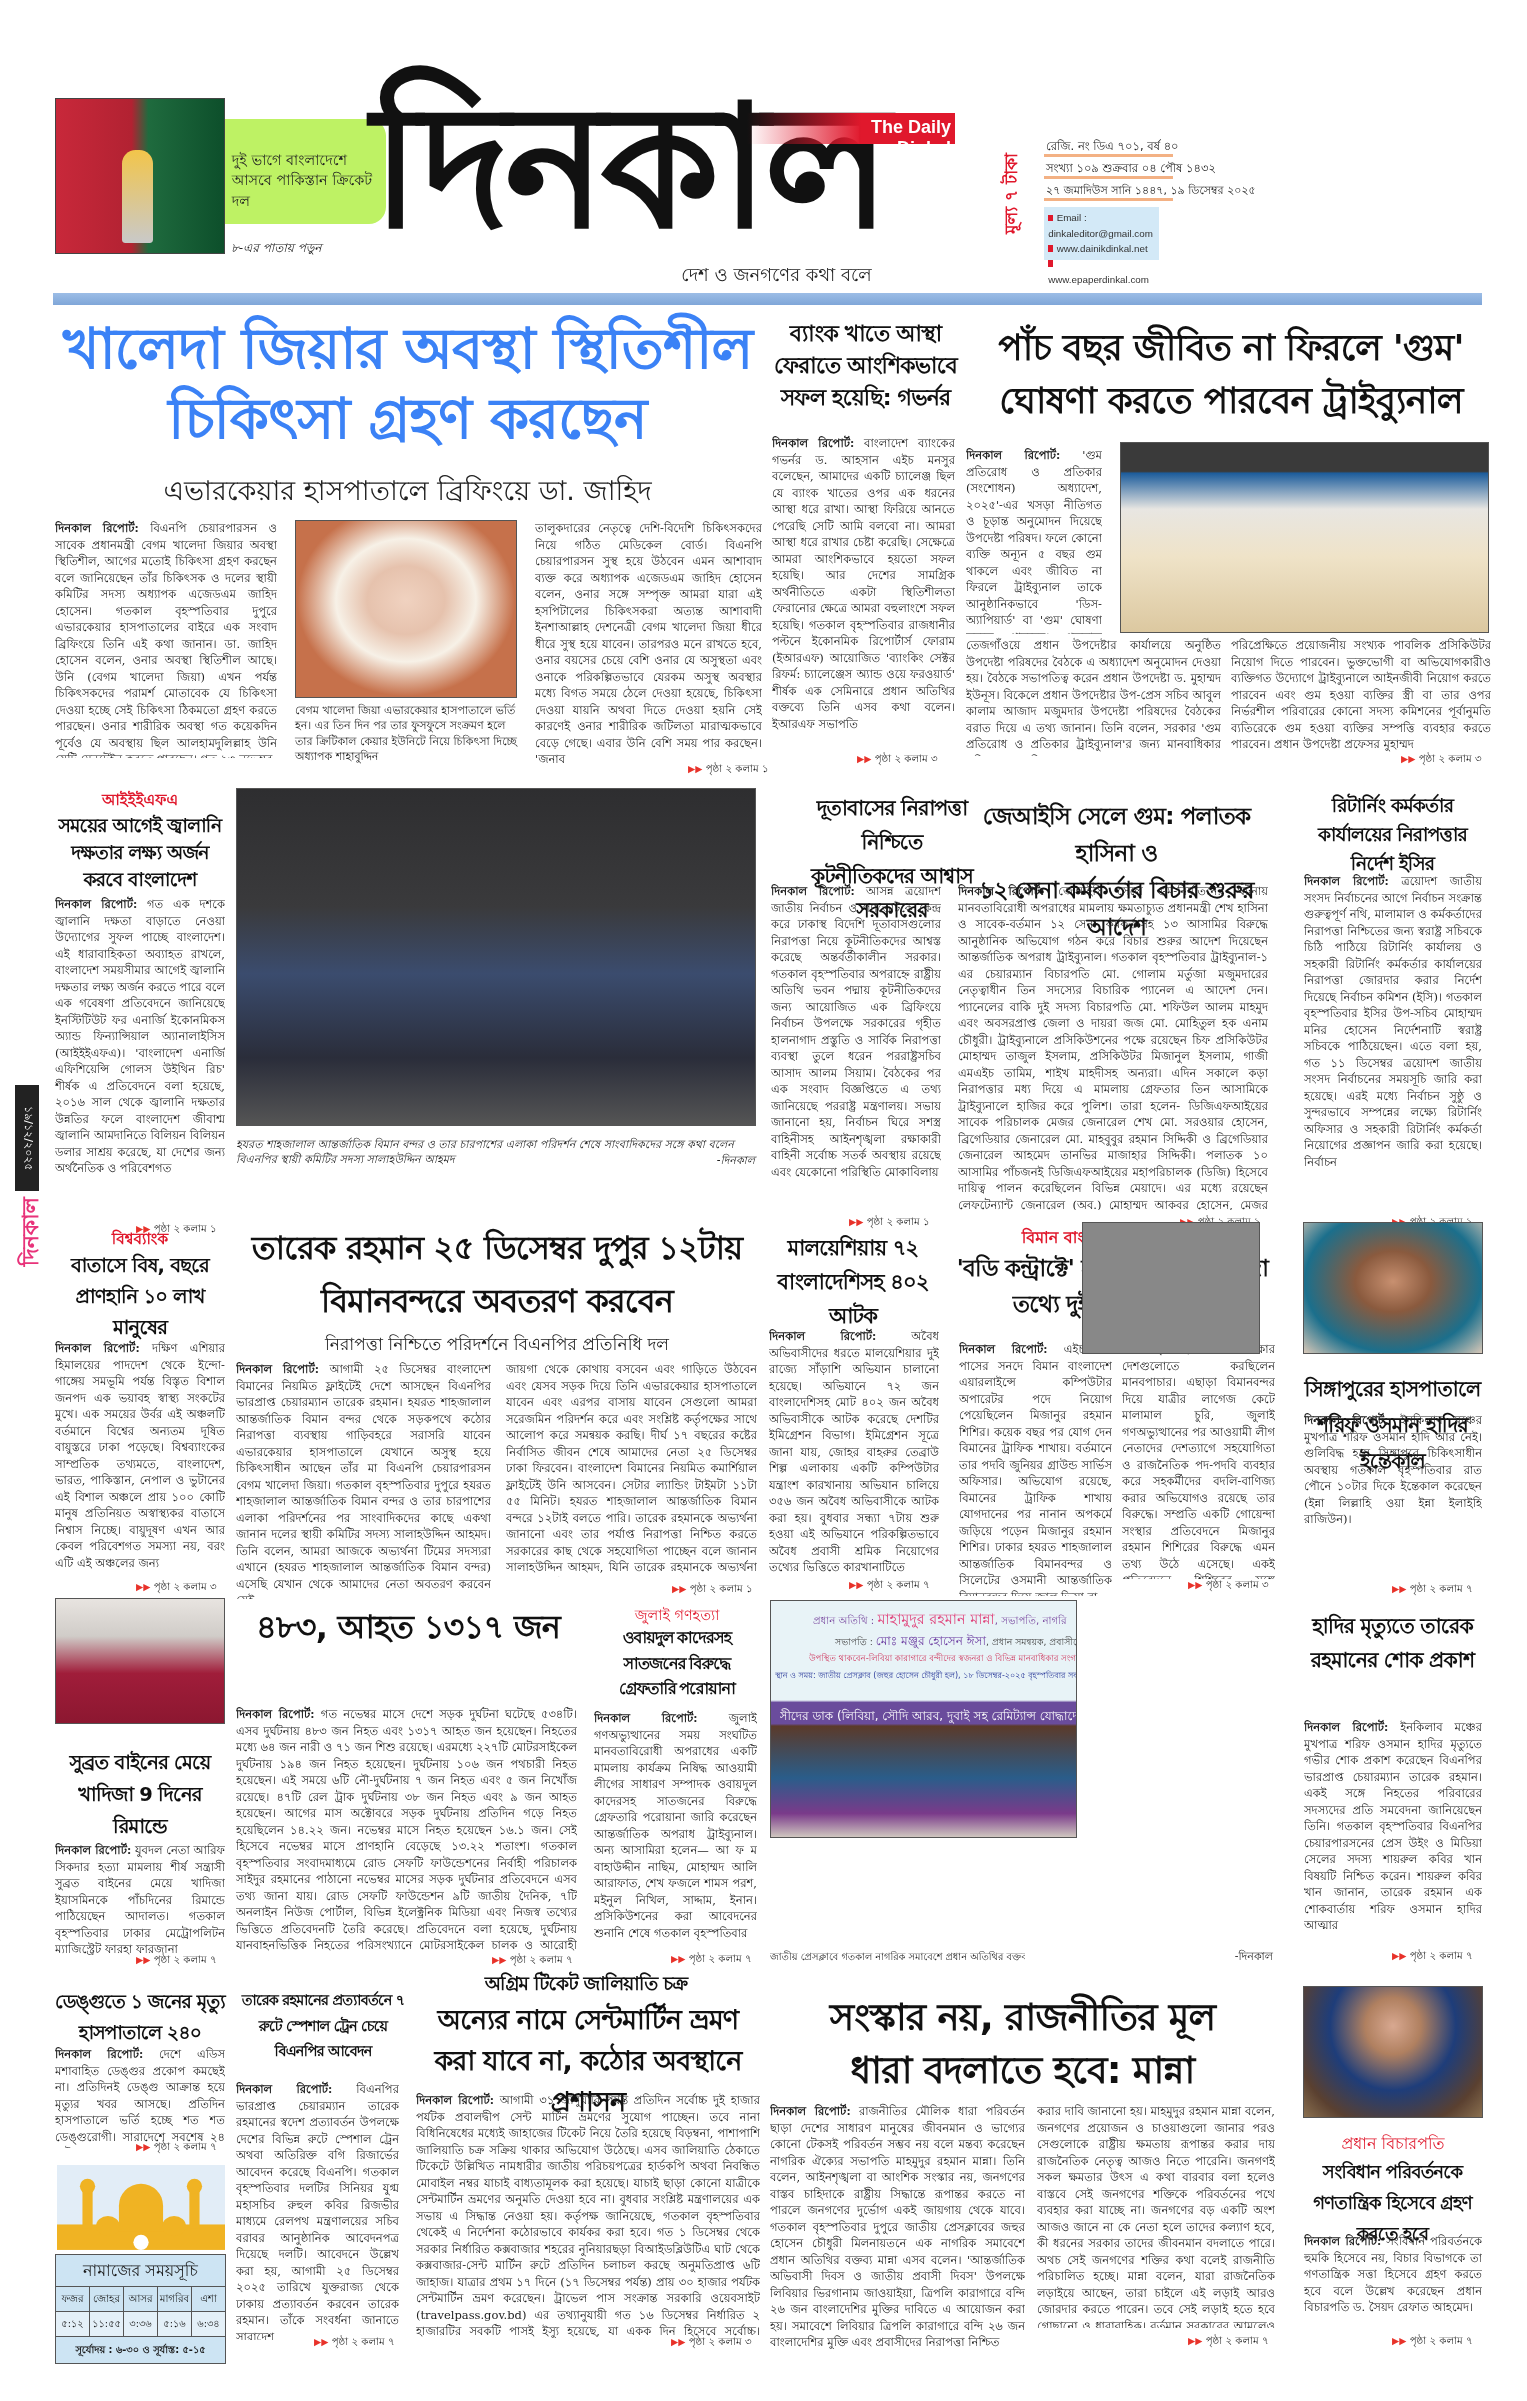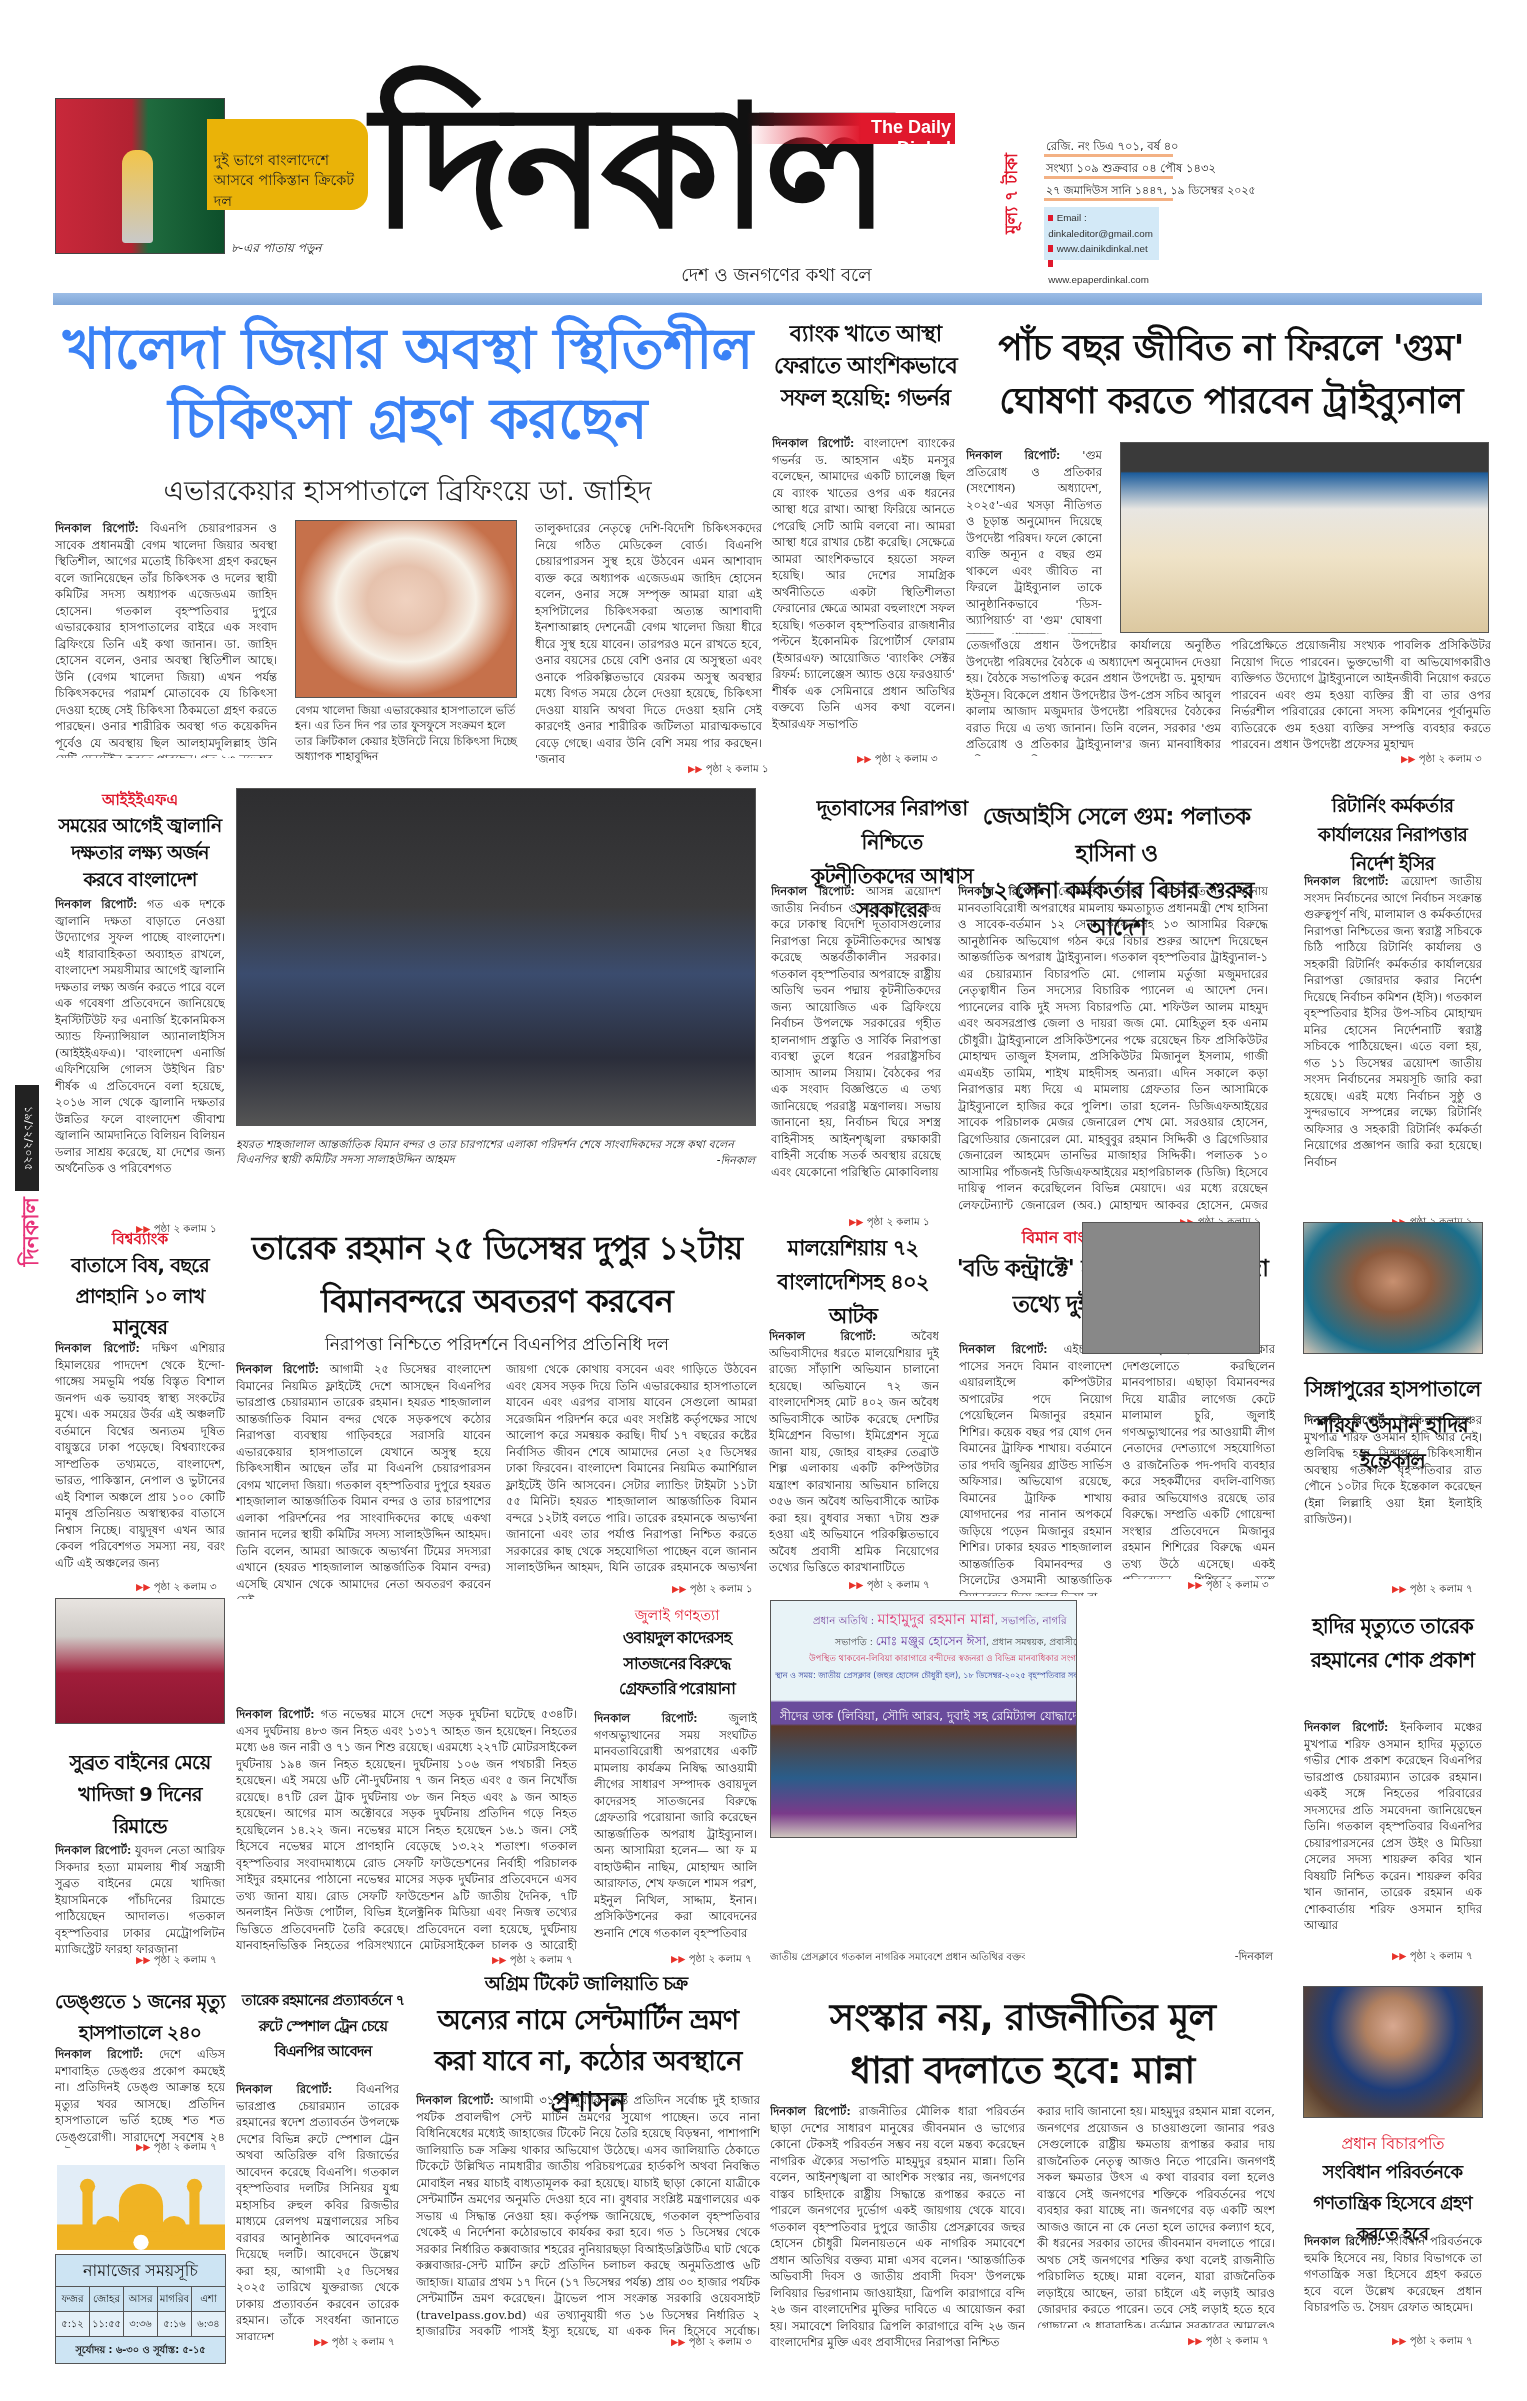--- a/index.html
+++ b/index.html
@@ -14,21 +14,21 @@
   .kicker { font-family: "DejaVu Sans", sans-serif; color: #e0182c; text-align: center; font-weight: bold; }
   .photo { background: #888; border: 0.8px solid #555; overflow: hidden; }
   .caption { font-family: "DejaVu Serif", serif; font-size: 11px; line-height: 15.3px; color: #222; font-style: italic; }
 </style>
 </head>
 <body>
 
 <div class="abs" style="left:55px;top:98px;width:170px;height:156px;background:linear-gradient(90deg,#c8283a 0%,#b22232 45%,#1f6b3e 55%,#0d4f2b 100%);border:0.8px solid #444;">
   <div style="position:absolute;left:66px;top:51px;width:31px;height:93px;background:linear-gradient(#f2c54a,#c9c9c9);border-radius:13.6px 13.6px 3.4px 3.4px;"></div>
 </div>
-<div class="abs" style="left:207px;top:119px;width:161px;height:91px;background:#eab308;border-radius:0 17px 17px 0;padding:31px 8.5px 0 6.8px;">
+<div class="abs" style="left:225px;top:119px;width:161px;height:105px;background:#bef264;border-radius:0 17px 17px 0;padding:31px 8.5px 0 6.8px;">
   <div style="font-family:'DejaVu Sans',sans-serif;font-size:14.4px;line-height:20.4px;color:#222;">দুই ভাগে বাংলাদেশে আসবে পাকিস্তান ক্রিকেট দল</div>
 </div>
 <div class="abs" style="left:231px;top:239px;font-size:12px;font-style:italic;color:#222;">৮-এর পাতায় পড়ুন</div>
 
 <div class="abs" style="left:255px;top:78px;width:747px;text-align:center;font-family:'DejaVu Sans',sans-serif;font-weight:bold;font-size:170px;line-height:178px;color:#111;letter-spacing:-5.1px;">দিনকাল</div>
 <div class="abs" style="left:747px;top:113px;width:208px;height:31px;background:linear-gradient(90deg,rgba(224,24,44,0) 0%,#e0182c 55%);"></div>
 <div class="abs" style="left:832px;top:117px;width:119px;text-align:right;font-family:'Liberation Sans',sans-serif;font-weight:bold;font-size:18px;color:#fff;">The Daily Dinkal</div>
 <div class="abs" style="left:594px;top:261px;width:365px;text-align:center;font-size:18px;color:#222;">দেশ ও জনগণের কথা বলে</div>
 
 <div class="abs" style="left:997px;top:153px;writing-mode:vertical-rl;transform:rotate(180deg);font-size:17px;font-weight:bold;color:#e0182c;">মূল্য ৭ টাকা</div>
@@ -130,20 +130,21 @@
 <div class="abs hl" style="left:1299px;top:1371px;width:187px;font-size:20.4px;line-height:36px;">সিঙ্গাপুরের হাসপাতালে শরিফ ওসমান হাদির ইন্তেকাল</div>
 <div class="abs body-text" style="left:1304px;top:1412px;width:178px;height:119px;overflow:hidden;"><b>দিনকাল রিপোর্ট:</b> <span>ইনকিলাব মঞ্চের মুখপাত্র শরিফ ওসমান হাদি আর নেই। গুলিবিদ্ধ হয়ে সিঙ্গাপুরে চিকিৎসাধীন অবস্থায় গতকাল বৃহস্পতিবার রাত পৌনে ১০টার দিকে ইন্তেকাল করেছেন (ইন্না লিল্লাহি ওয়া ইন্না ইলাইহি রাজিউন)।</span></div>
 <div class="abs jump" style="left:1392px;top:1581px;"><span class="arr">▶▶</span><span>পৃষ্ঠা ২ কলাম</span> <span>৭</span></div>
 
 <div class="abs photo" style="left:55px;top:1598px;width:170px;height:126px;background:linear-gradient(180deg,#e8e4e0 0%,#d0ccc8 30%,#a01d3a 60%,#8c1730 100%);"></div>
 <div class="abs hl" style="left:53px;top:1747px;width:174px;font-size:19.5px;line-height:32px;">সুব্রত বাইনের মেয়ে খাদিজা 9 দিনের রিমান্ডে</div>
 <div class="abs body-text" style="left:55px;top:1842px;width:170px;height:115px;overflow:hidden;"><b>দিনকাল রিপোর্ট:</b> <span>যুবদল নেতা আরিফ সিকদার হত্যা মামলায় শীর্ষ সন্ত্রাসী সুব্রত বাইনের মেয়ে খাদিজা ইয়াসমিনকে পাঁচদিনের রিমান্ডে পাঠিয়েছেন আদালত। গতকাল বৃহস্পতিবার ঢাকার মেট্রোপলিটন ম্যাজিস্ট্রেট ফারহা ফারজানা</span></div>
 <div class="abs jump" style="left:136px;top:1952px;"><span class="arr">▶▶</span><span>পৃষ্ঠা ২ কলাম</span> <span>৭</span></div>
 
 <div class="abs hl" style="left:238px;top:1601px;width:340px;font-size:32px;line-height:53px;">
+  <div>৪৮৩, আহত ১৩১৭ জন</div>
 </div>
 <div class="abs body-text" style="left:236px;top:1706px;width:341px;height:246px;overflow:hidden;"><b>দিনকাল রিপোর্ট:</b> <span>গত নভেম্বর মাসে দেশে সড়ক দুর্ঘটনা ঘটেছে ৫৩৪টি। এসব দুর্ঘটনায় ৪৮৩ জন নিহত এবং ১৩১৭ আহত জন হয়েছেন। নিহতের মধ্যে ৬৪ জন নারী ও ৭১ জন শিশু রয়েছে। এরমধ্যে ২২৭টি মোটরসাইকেল দুর্ঘটনায় ১৯৪ জন নিহত হয়েছেন। দুর্ঘটনায় ১০৬ জন পথচারী নিহত হয়েছেন। এই সময়ে ৬টি নৌ-দুর্ঘটনায় ৭ জন নিহত এবং ৫ জন নিখোঁজ রয়েছে। ৪৭টি রেল ট্রাক দুর্ঘটনায় ৩৮ জন নিহত এবং ৯ জন আহত হয়েছেন। আগের মাস অক্টোবরে সড়ক দুর্ঘটনায় প্রতিদিন গড়ে নিহত হয়েছিলেন ১৪.২২ জন। নভেম্বর মাসে নিহত হয়েছেন ১৬.১ জন। সেই হিসেবে নভেম্বর মাসে প্রাণহানি বেড়েছে ১৩.২২ শতাংশ। গতকাল বৃহস্পতিবার সংবাদমাধ্যমে রোড সেফটি ফাউন্ডেশনের নির্বাহী পরিচালক সাইদুর রহমানের পাঠানো নভেম্বর মাসের সড়ক দুর্ঘটনার প্রতিবেদনে এসব তথ্য জানা যায়। রোড সেফটি ফাউন্ডেশন ৯টি জাতীয় দৈনিক, ৭টি অনলাইন নিউজ পোর্টাল, বিভিন্ন ইলেক্ট্রনিক মিডিয়া এবং নিজস্ব তথ্যের ভিত্তিতে প্রতিবেদনটি তৈরি করেছে। প্রতিবেদনে বলা হয়েছে, দুর্ঘটনায় যানবাহনভিত্তিক নিহতের পরিসংখ্যানে মোটরসাইকেল চালক ও আরোহী ১৯৪ জন, বাসের যাত্রী ২৪ জন, ট্রাক-কাভার্ডভ্যান-পিকআপ-ট্রাক্টর-ট্রলি মিকচার মেশিন</span></div>
 <div class="abs jump" style="left:492px;top:1952px;"><span class="arr">▶▶</span><span>পৃষ্ঠা ২ কলাম</span> <span>৭</span></div>
 
 <div class="abs kicker" style="left:594px;top:1604px;width:166px;font-size:14.4px;font-weight:normal;">জুলাই গণহত্যা</div>
 <div class="abs hl" style="left:594px;top:1625px;width:166px;font-size:16px;line-height:25.5px;font-family:Liberation Serif, serif;">ওবায়দুল কাদেরসহ সাতজনের বিরুদ্ধে গ্রেফতারি পরোয়ানা</div>
 <div class="abs body-text" style="left:594px;top:1710px;width:163px;height:242px;overflow:hidden;"><b>দিনকাল রিপোর্ট:</b> <span>জুলাই গণঅভ্যুত্থানের সময় সংঘটিত মানবতাবিরোধী অপরাধের একটি মামলায় কার্যক্রম নিষিদ্ধ আওয়ামী লীগের সাধারণ সম্পাদক ওবায়দুল কাদেরসহ সাতজনের বিরুদ্ধে গ্রেফতারি পরোয়ানা জারি করেছেন আন্তর্জাতিক অপরাধ ট্রাইব্যুনাল। অন্য আসামিরা হলেন— আ ফ ম বাহাউদ্দীন নাছিম, মোহাম্মদ আলি আরাফাত, শেখ ফজলে শামস পরশ, মইনুল নিখিল, সাদ্দাম, ইনান। প্রসিকিউশনের করা আবেদনের শুনানি শেষে গতকাল বৃহস্পতিবার</span></div>
 <div class="abs jump" style="left:671px;top:1951px;"><span class="arr">▶▶</span><span>পৃষ্ঠা ২ কলাম</span> <span>৭</span></div>
 
 <div class="abs photo" style="left:770px;top:1600px;width:307px;height:238px;background:linear-gradient(180deg,#e8f3f7 0%,#e8f3f7 42%,#6a4c9c 43%,#6a4c9c 52%,#5b3a2a 53%,#2a5d8a 75%,#7a3a8a 90%,#cfc6bf 100%);">

